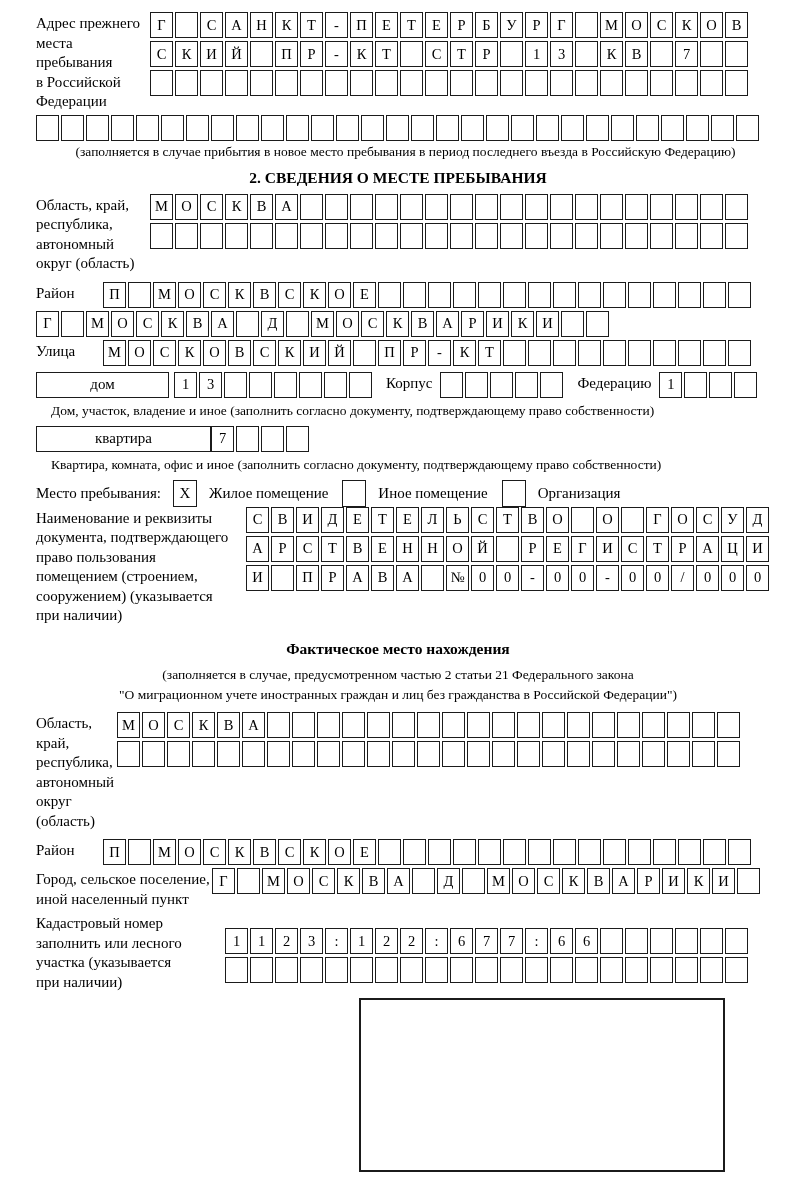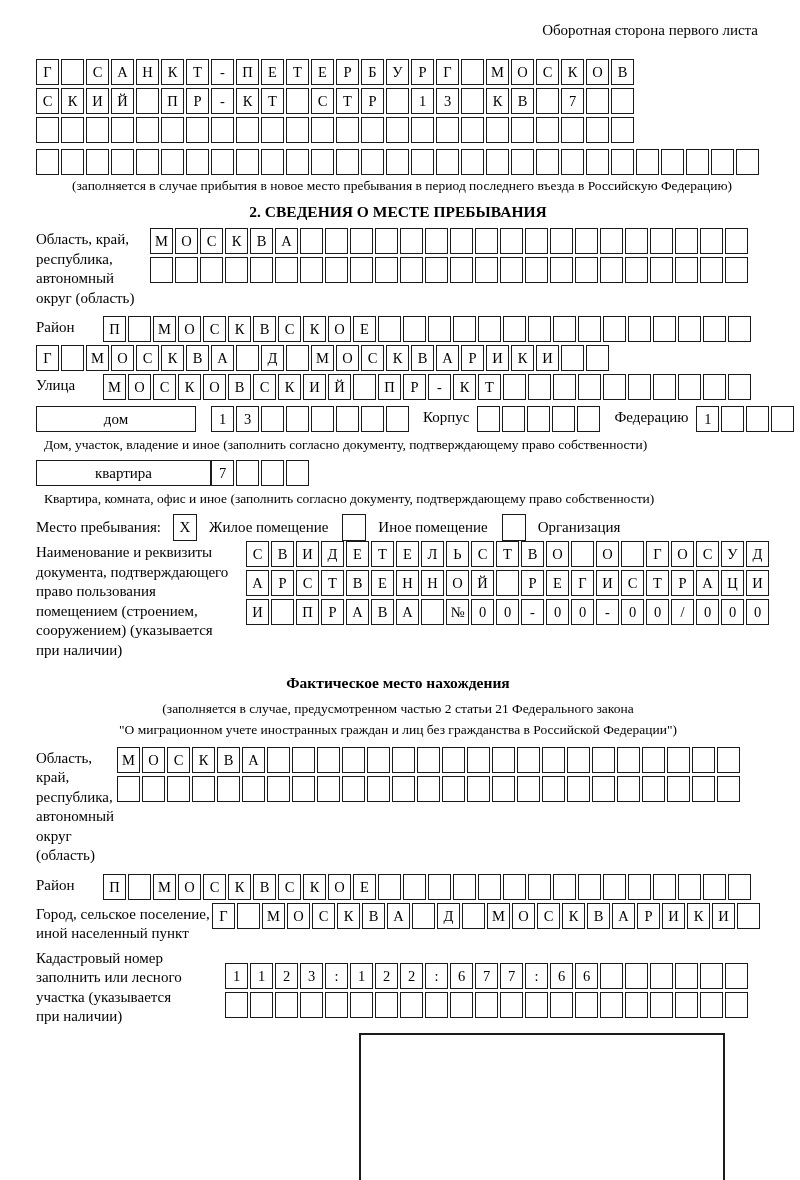--- a/index.html
+++ b/index.html
@@ -27,26 +27,26 @@
     border: 1.6px solid #1b1b1b; margin-right: 2px; flex-shrink: 0;
     display: flex; align-items: center; justify-content: center;
     font-size: 14.5px; line-height: 1;
   }
 
   .widebox {
     box-sizing: border-box; border: 1.6px solid #1b1b1b; height: 26px;
     display: flex; align-items: center; justify-content: center;
     font-size: 15px; flex-shrink: 0;
   }
-  .dom-box { width: 160px; margin-right: 15px; }
+  .dom-box { width: 133px; margin-right: 5px; }
   .kv-box  { width: 175px; margin-right: 0; }
 
   .inline-label { font-size: 15px; padding: 3px 8px 0 12px; white-space: nowrap; }
 
-  .caption { font-size: 13.5px; margin: 2px 0 7px 8px; }
+  .caption { font-size: 13.5px; margin: 2px 0 7px 15px; }
 
   .section-title { text-align: center; font-weight: bold; font-size: 15.5px; margin: 9px 0 7px 0; }
 
   .place-row { display: flex; align-items: center; font-size: 15px; margin-top: 4px; text-align: center; }
   .checkbox {
     width: 24px; height: 27px; box-sizing: border-box;
     border: 1.6px solid #1b1b1b; margin: 0 12px;
     display: flex; align-items: center; justify-content: center; font-size: 15px;
   }
   .cb-gap { margin-left: 14px; }
@@ -59,23 +59,26 @@
     margin-left: 323px; width: 366px; height: 174px;
     border: 2px solid #1b1b1b; box-sizing: border-box;
   }
   .mt3 { margin-top: 3px; } .mt8 { margin-top: 8px; }
 </style>
 </head>
 <body>
 
 <div class="page">
 
-  <div class="header-note">Оборотная сторона первого листа</div>
-
-  <div class="flexrow">
+
+  <div class="flexrow">
+    <div class="labels lw114">Адрес прежнего
+места пребывания
+в Российской
+Федерации</div>
     <div>
       <div class="cellrow">
           <span class="cell">Г</span>
           <span class="cell"></span>
           <span class="cell">С</span>
           <span class="cell">А</span>
           <span class="cell">Н</span>
           <span class="cell">К</span>
           <span class="cell">Т</span>
           <span class="cell">-</span>

